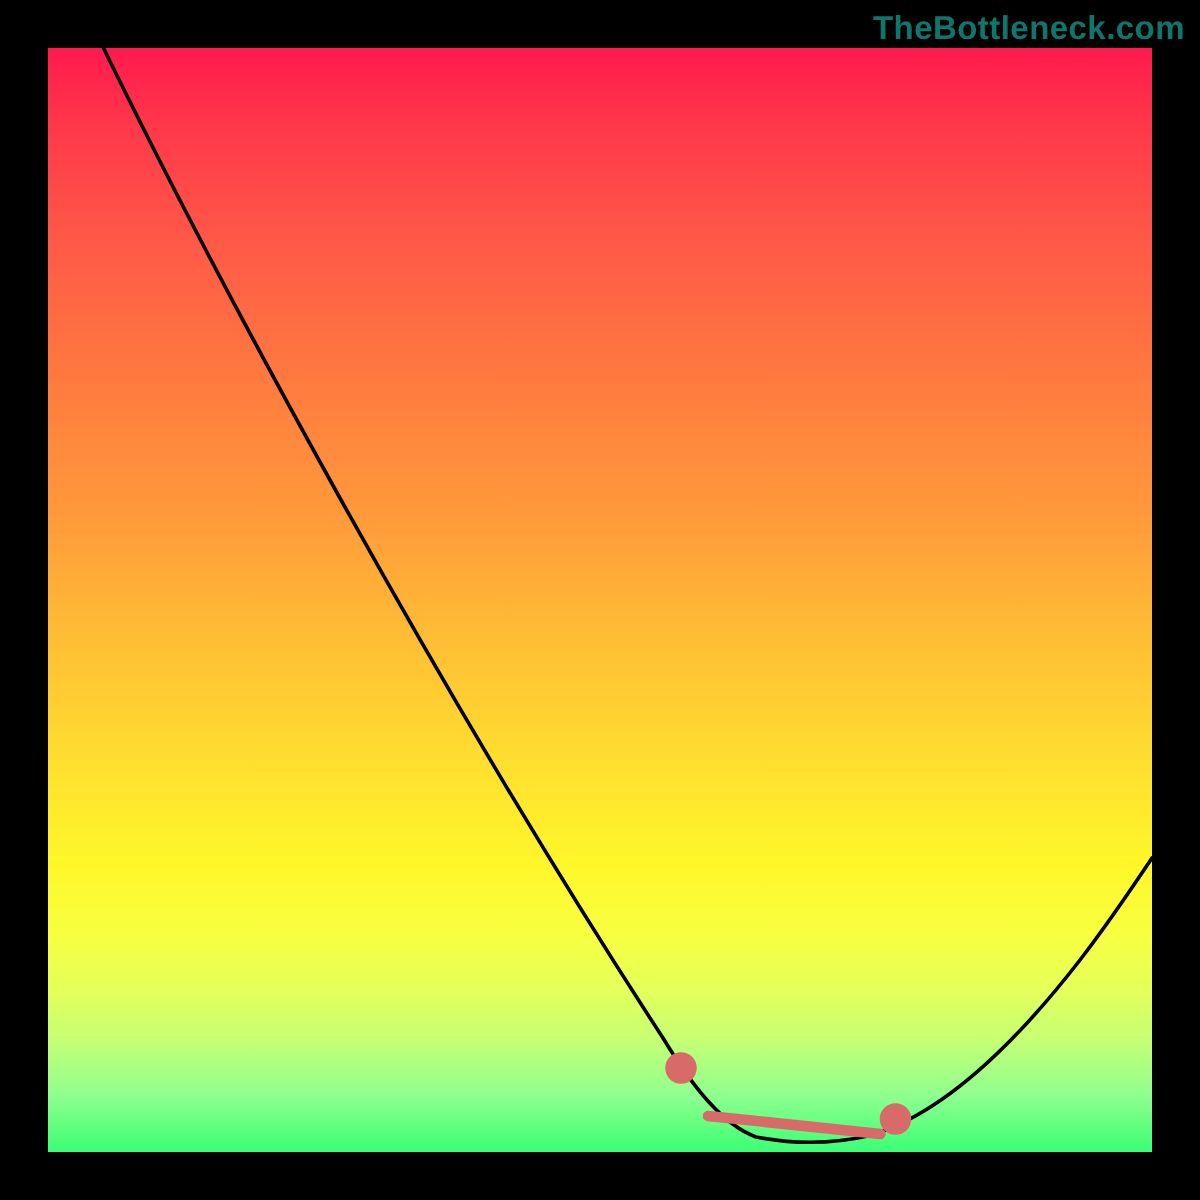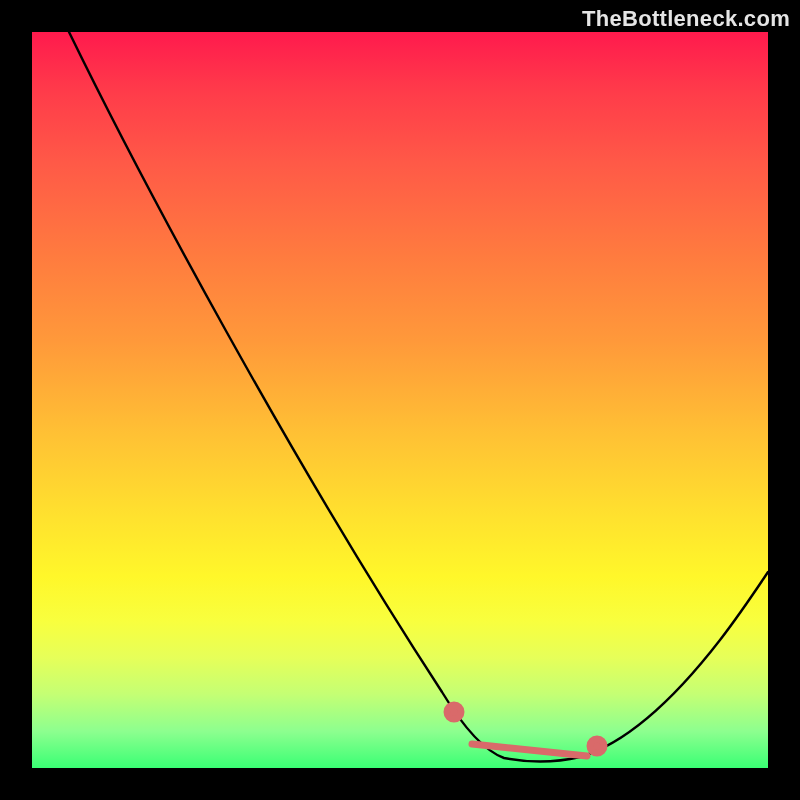--- a/index.html
+++ b/index.html
@@ -39,21 +39,21 @@
       #e6ff59 85%,
       #c4ff74 90%,
       #8dff8f 95%,
       #3aff74 100%
     );
   }
   .watermark {
     position: absolute;
     top: 6px;
     right: 10px;
-    color: #e5e5e5;
+    color: #0f766e;
     font-size: 22px;
     font-weight: 600;
     letter-spacing: 0.3px;
     user-select: none;
   }
   svg {
     position: absolute;
     left: 0;
     top: 0;
   }

